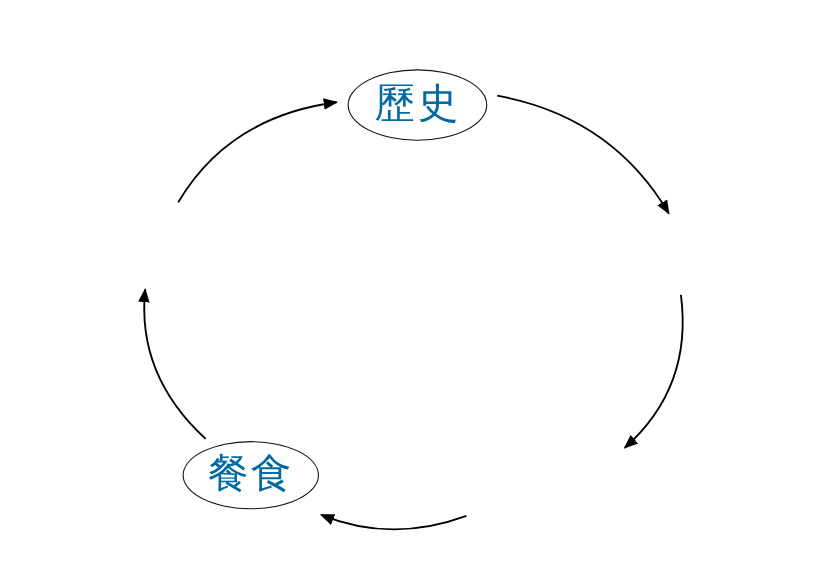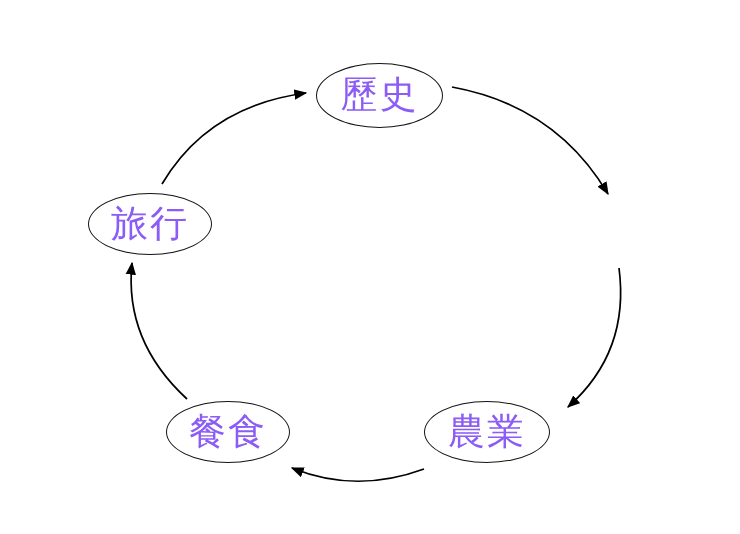--- a/index.html
+++ b/index.html
@@ -31,21 +31,21 @@
     position: absolute;
     display: flex;
     align-items: center;
     justify-content: center;
     background: #ffffff;
     border: 1.6px solid #141414;
     border-radius: 50%;
     box-sizing: border-box;
   }
   .node span {
-    color: #8b5cf6;
+    color: #0369a1;
     font-size: 37px;
     line-height: 1;
     letter-spacing: 2px;
     white-space: nowrap;
     transform: translateY(-1px);
   }
   
   .node-history     { left: 316px; top:  63px; width: 127px; height: 65px; }
   .node-culture     { left: 549px; top: 202px; width: 126px; height: 62px; }
   .node-agriculture { left: 424px; top: 401px; width: 126px; height: 62px; }
@@ -69,25 +69,19 @@
     <path class="edge" d="M 424 469 Q 356 494 292 468" marker-end="url(#arrowhead)"></path>
     <path class="edge" d="M 187 399 Q 124 341 132 263" marker-end="url(#arrowhead)"></path>
     <path class="edge" d="M 162 184 Q 208 106 306 93" marker-end="url(#arrowhead)"></path>
   </svg>
 
   <div class="node node-history">
     <span>歷史</span>
   </div>
 
 
-  <div class="node node-agriculture">
-    <span>農業</span>
-  </div>
 
   <div class="node node-dining">
     <span>餐食</span>
   </div>
 
-  <div class="node node-travel">
-    <span>旅行</span>
-  </div>
 
 </div>
 
 </body></html>

